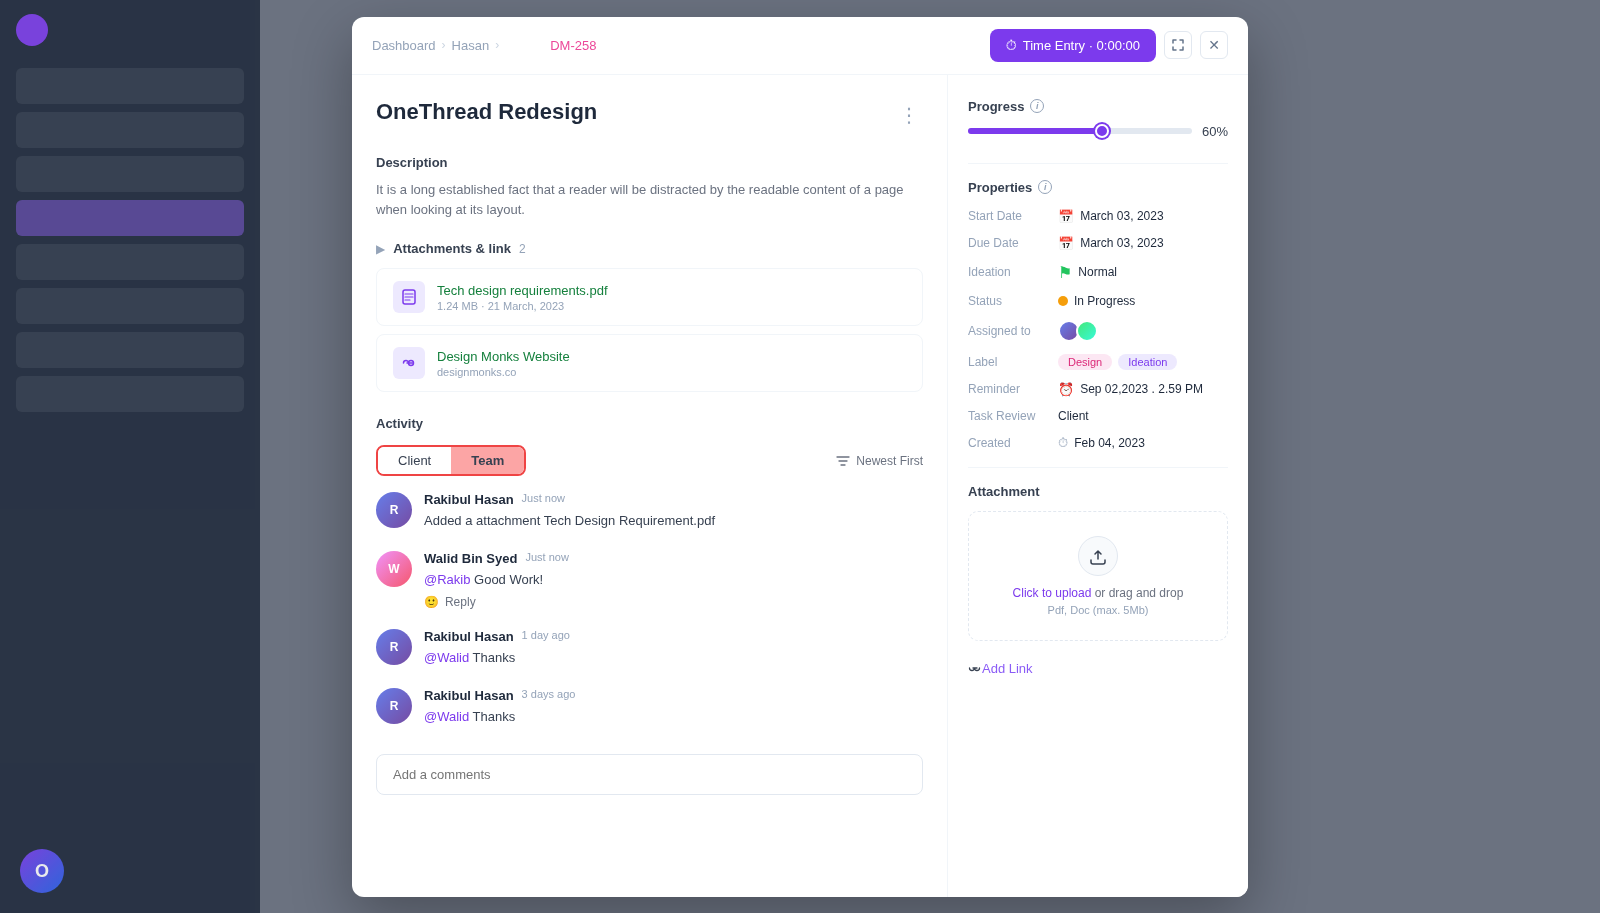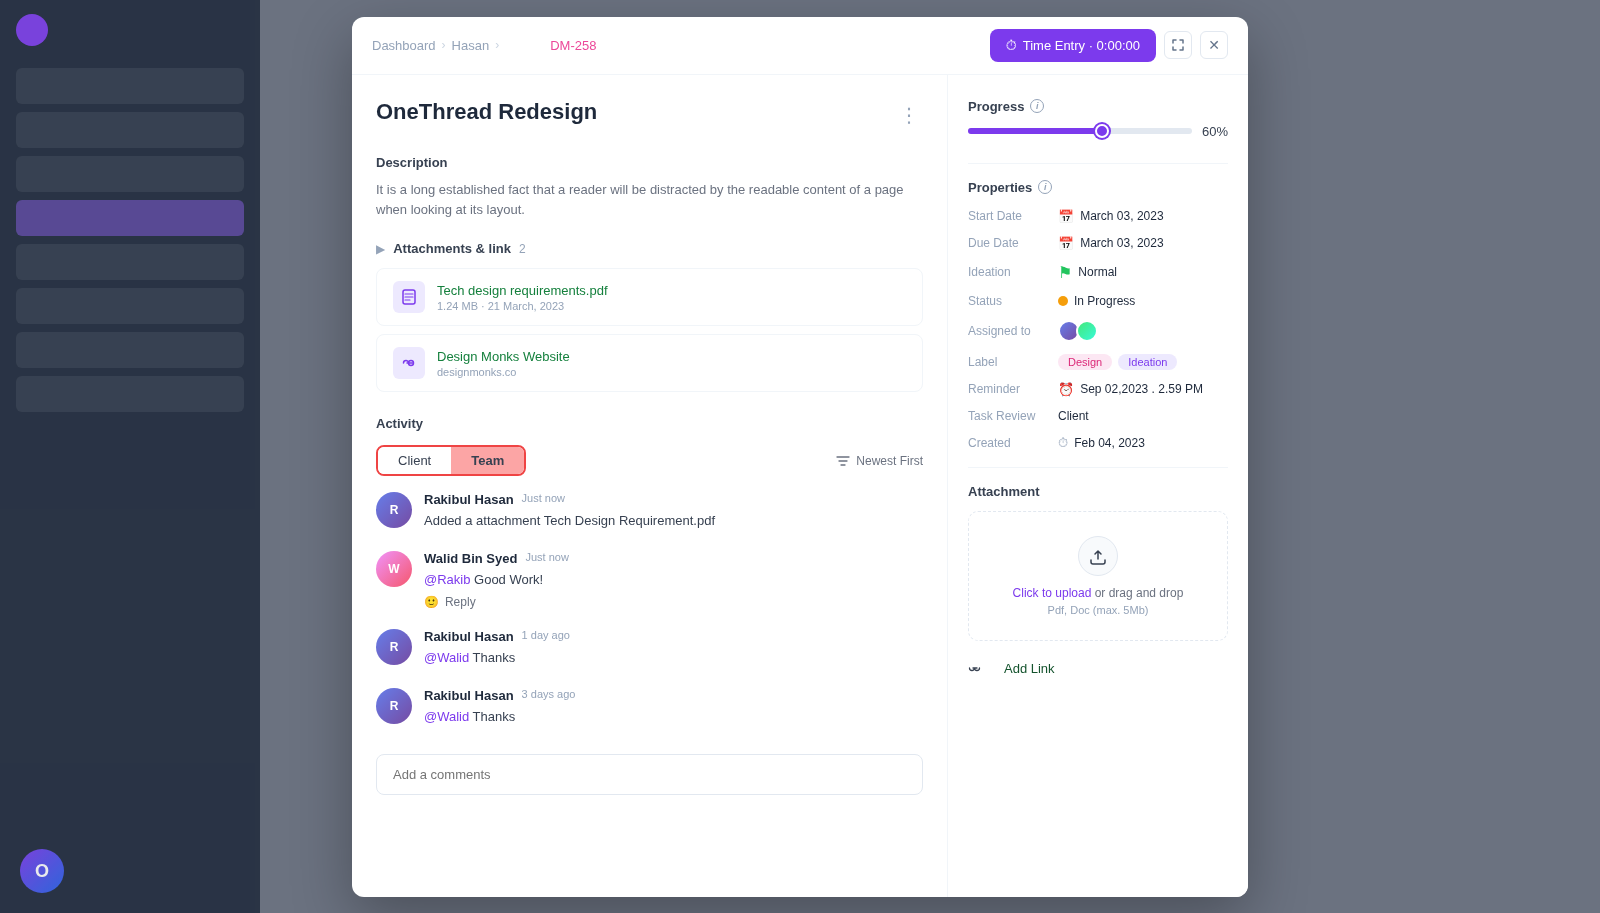--- a/index.html
+++ b/index.html
@@ -472,23 +472,23 @@
       font-weight: 500;
     }
     .upload-subtext {
       font-size: 11px;
       color: #94a3b8;
       margin-top: 4px;
     }
     .add-link-btn {
       display: flex;
       align-items: center;
-      gap: 22px;
-      font-size: 13px;
-      color: #14532d;
+      gap: 0;
+      font-size: 13px;
+      color: #8b5cf6;
       cursor: pointer;
       padding: 8px 0;
     }
 
     
     .avatar-rakibul {
       background: linear-gradient(135deg, #667eea, #764ba2);
       display: flex; align-items: center; justify-content: center;
       color: #fff; font-size: 12px; font-weight: 600;
     }

